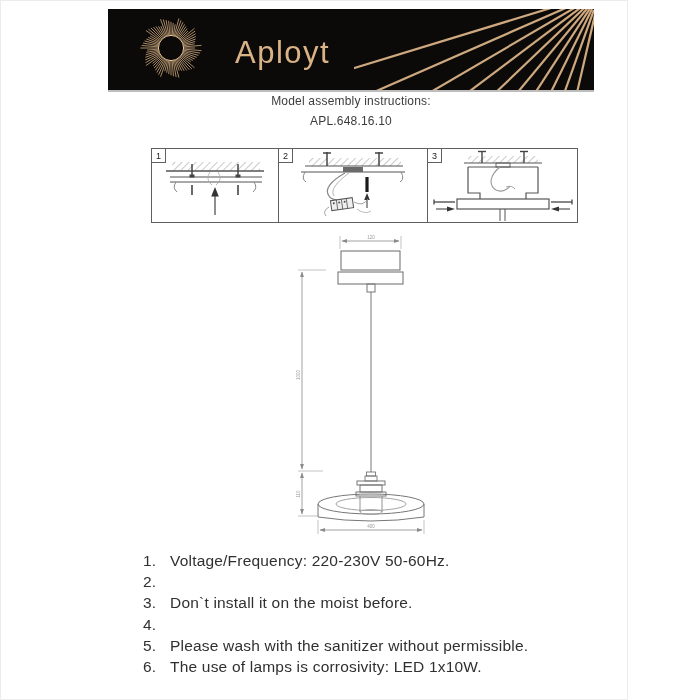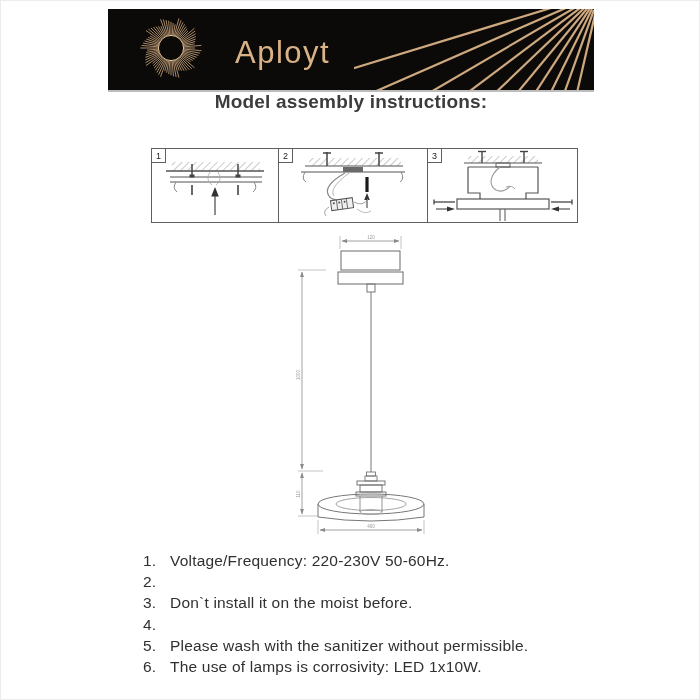--- a/index.html
+++ b/index.html
@@ -1,29 +1,29 @@
 <!DOCTYPE html>
 <html><head>
 <meta charset="utf-8">
 <style>
   html,body{margin:0;padding:0;background:#fff;}
-  .page{position:relative;width:700px;height:700px;background:#ffffff;overflow:hidden;
+  .page{position:relative;width:628px;height:700px;background:#ffffff;overflow:hidden;
         font-family:"Liberation Sans",sans-serif;box-sizing:border-box;border:1px solid #ececec;}
 
   
   .banner{position:absolute;left:107px;top:8px;width:486px;height:81px;background:#0c0a08;
           border-bottom:2px solid #bdbdbd;overflow:hidden;}
   .logo-svg{position:absolute;left:30px;top:6px;}
   .brand-name{position:absolute;left:127px;top:26px;color:#d9b286;font-size:31px;
               letter-spacing:1.5px;font-weight:400;}
   .corner-rays{position:absolute;right:0;top:0;}
 
   
   .title-block{position:absolute;left:0;top:91px;width:700px;text-align:center;
-               color:#3c3c3c;font-size:19px;font-weight:700;line-height:19.5px;letter-spacing:.2px;}
+               color:#3c3c3c;font-size:12px;font-weight:400;line-height:19.5px;letter-spacing:.2px;}
 
   
   .panels{position:absolute;left:150px;top:147px;width:427px;height:75px;
           border:1.5px solid #5f5f5f;display:flex;box-sizing:border-box;background:#fff;}
   .panel{position:relative;height:100%;}
   .panel-1{width:126px;}
   .panel-2{width:149px;border-left:1.5px solid #5f5f5f;box-sizing:border-box;}
   .panel-3{flex:1;border-left:1.5px solid #5f5f5f;box-sizing:border-box;}
   .panel-num{position:absolute;left:0;top:0;width:13px;height:13px;
              border-right:1px solid #5f5f5f;border-bottom:1px solid #5f5f5f;
@@ -135,20 +135,21 @@
         <line x1="232.97935867262925" y1="-3.5716895989855075" x2="7.288242331536338" y2="211.85235735193237" stroke="#d9b286" stroke-width="2.2" opacity="0.95"></line>
         <line x1="231.6245608191487" y1="-5.1673295832631325" x2="-17.549718315606697" y2="182.59895764017588" stroke="#d9b286" stroke-width="2.2" opacity="0.95"></line>
         <line x1="230.46416611975496" y1="-6.909462851655574" x2="-38.82362113782591" y2="150.65984771964781" stroke="#d9b286" stroke-width="2.2" opacity="0.95"></line>
         <line x1="229.5138669221188" y1="-8.774530040309388" x2="-56.245773094488584" y2="116.46694926099454" stroke="#d9b286" stroke-width="2.2" opacity="0.95"></line>
         <line x1="228.78651439266537" y1="-10.737309314990732" x2="-69.5805694678017" y2="80.48266255850322" stroke="#d9b286" stroke-width="2.2" opacity="0.95"></line>
       </svg>
   </div>
 
   <div class="title-block">
     <div>Model assembly instructions:</div>
+    <div>APL.648.16.10</div>
   </div>
 
   <div class="panels">
 
     <div class="panel panel-1">
       <div class="panel-num">1</div>
       <svg class="panel-art" width="126" height="72" viewBox="0 0 126 72">
         <defs>
           <pattern id="h1" width="5" height="5" patternUnits="userSpaceOnUse" patternTransform="rotate(45)">
             <line x1="0" y1="0" x2="0" y2="5" stroke="#bdbdbd" stroke-width="1.6"></line>

